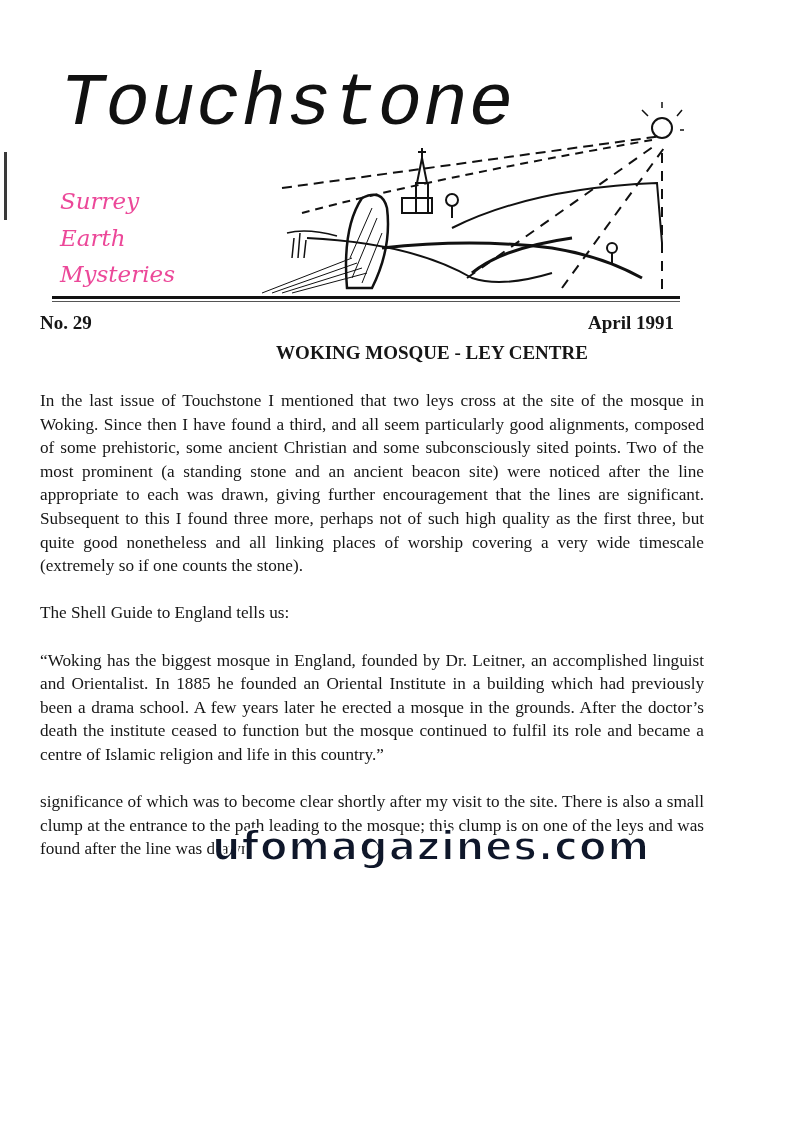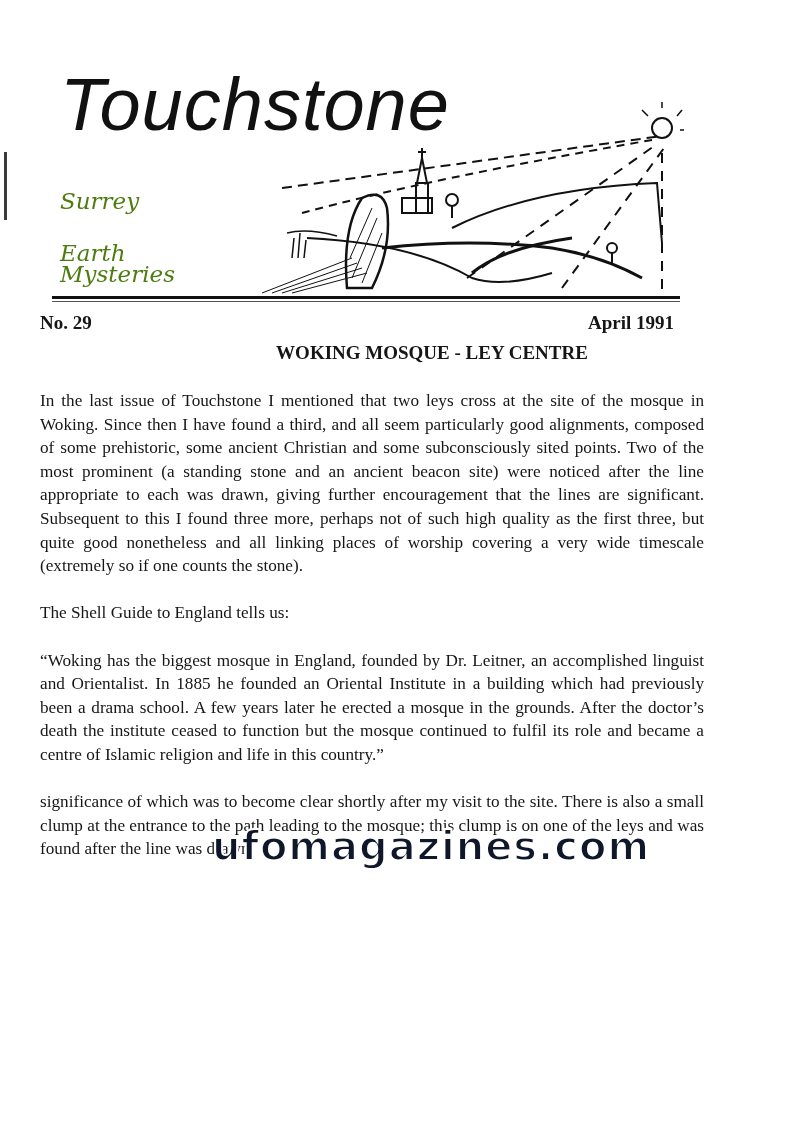--- a/index.html
+++ b/index.html
@@ -5,25 +5,25 @@
   html, body { margin: 0; padding: 0; }
   body {
     width: 800px; height: 1129px; background: #ffffff; position: relative;
     overflow: hidden; color: #161616;
     font-family: "Liberation Serif", "DejaVu Serif", serif;
   }
   .edge-mark { position: absolute; left: 4px; top: 152px; width: 3px; height: 68px; background: #3a3a3a; }
   .masthead { position: absolute; left: 52px; top: 68px; width: 632px; height: 238px; }
   .mast-title {
     position: absolute; left: 8px; top: -6px; font-size: 74px; letter-spacing: 1px;
-    font-family: Liberation Sans, sans-serif; font-style: italic; font-weight: normal; color: #111;
+    font-family: Liberation Mono, monospace; font-style: italic; font-weight: normal; color: #111;
   }
-  .mast-sub { position: absolute; left: 8px; font-size: 23px; font-family: "DejaVu Serif", serif; font-style: italic; color: #4d7c0f; }
+  .mast-sub { position: absolute; left: 8px; font-size: 23px; font-family: "DejaVu Serif", serif; font-style: italic; color: #ec4899; }
   .mast-sub.s1 { top: 120px; }
-  .mast-sub.s2 { top: 157px; margin-top: 15px; }
+  .mast-sub.s2 { top: 157px; }
   .mast-sub.s3 { top: 193px; }
   .mast-art { position: absolute; left: 120px; top: 20px; }
   .mast-rule { position: absolute; left: 0; top: 228px; width: 628px; height: 3px; background: #111; }
   .mast-rule2 { position: absolute; left: 0; top: 233px; width: 628px; height: 1px; background: #555; }
   .issue-line { position: absolute; left: 40px; top: 312px; width: 634px; font-size: 19px; font-weight: bold; display: flex; justify-content: space-between; }
   .headline { position: absolute; left: 0; top: 342px; width: 800px; text-align: center; font-size: 19px; font-weight: bold; margin-left: 32px; }
   .body-text { position: absolute; left: 40px; top: 389px; width: 664px; font-size: 17.2px; line-height: 23.6px; text-align: justify; }
   .body-text p { margin: 0 0 23.6px 0; }
   .obscured { position: relative; display: block; text-align-last: justify; }
   .watermark {

